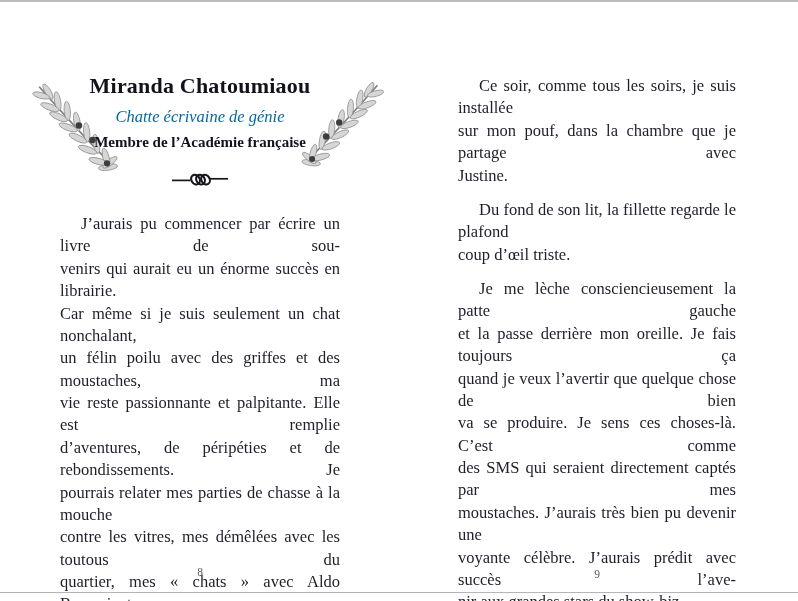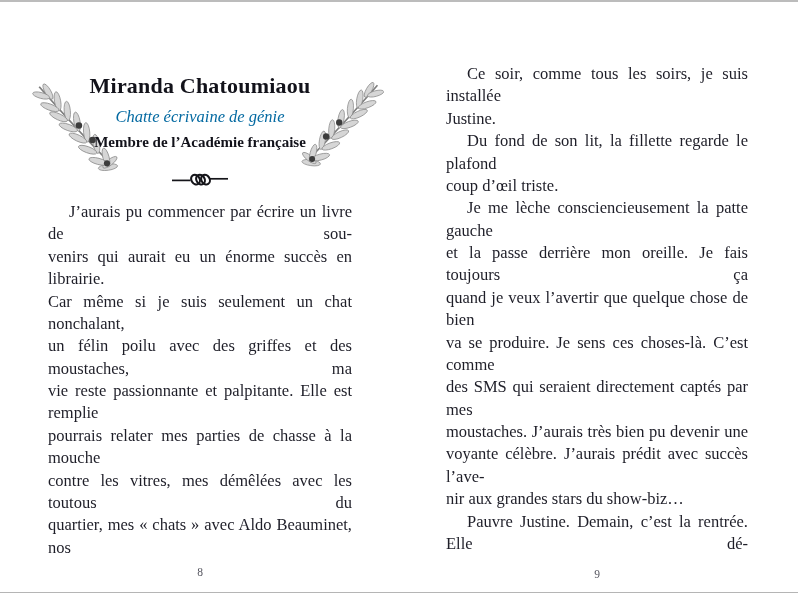--- a/index.html
+++ b/index.html
@@ -22,21 +22,21 @@
   .membership{position:absolute;top:134px;left:0;width:100%;text-align:center;
     font-weight:bold;font-size:15px;color:#12121a;}
   .divider-wrap{position:absolute;top:172px;left:0;width:100%;text-align:center;}
 
   .body-text{position:absolute;top:201px;left:0;width:304px;}
   .page-right .body-text{position:static;width:302px;}
 
   .line{font-size:16.5px;line-height:22.38px;text-align:justify;text-align-last:justify;}
   .line.first{text-indent:21px;}
   .line.endp{text-align-last:left;}
-  .para{margin:0;}
+  .para{margin:12px;}
 
   .branch{position:absolute;}
   .branch-left{left:-16px;top:80px;width:88px;height:92px;transform:scaleX(-1);}
   .branch-right{left:252px;top:78px;width:84px;height:90px;}
 
   .folio{position:absolute;font-size:11.5px;color:#55555f;text-align:center;}
   .folio-left{left:48px;top:566px;width:304px;}
   .folio-right{left:446px;top:568px;width:302px;}
 </style>
 </head>
@@ -121,33 +121,35 @@
     </svg>
   </div>
 
   <div class="body-text">
     <div class="para">
       <div class="line first">J’aurais pu commencer par écrire un livre de sou-</div>
       <div class="line">venirs qui aurait eu un énorme succès en librairie.</div>
       <div class="line">Car même si je suis seulement un chat nonchalant,</div>
       <div class="line">un félin poilu avec des griffes et des moustaches, ma</div>
       <div class="line">vie reste passionnante et palpitante. Elle est remplie</div>
+      <div class="line">d’aventures, de péripéties et de rebondissements. Je</div>
       <div class="line">pourrais relater mes parties de chasse à la mouche</div>
       <div class="line">contre les vitres, mes démêlées avec les toutous du</div>
       <div class="line">quartier, mes « chats » avec Aldo Beauminet, nos</div>
 
     </div>
 
   </div>
 </div>
 
 <div class="page page-right">
   <div class="body-text">
     <div class="para">
       <div class="line first">Ce soir, comme tous les soirs, je suis installée</div>
+      <div class="line">sur mon pouf, dans la chambre que je partage avec</div>
       <div class="line endp">Justine.</div>
     </div>
     <div class="para">
       <div class="line first">Du fond de son lit, la fillette regarde le plafond</div>
       <div class="line endp">coup d’œil triste.</div>
     </div>
     <div class="para">
       <div class="line first">Je me lèche consciencieusement la patte gauche</div>
       <div class="line">et la passe derrière mon oreille. Je fais toujours ça</div>
       <div class="line">quand je veux l’avertir que quelque chose de bien</div>

